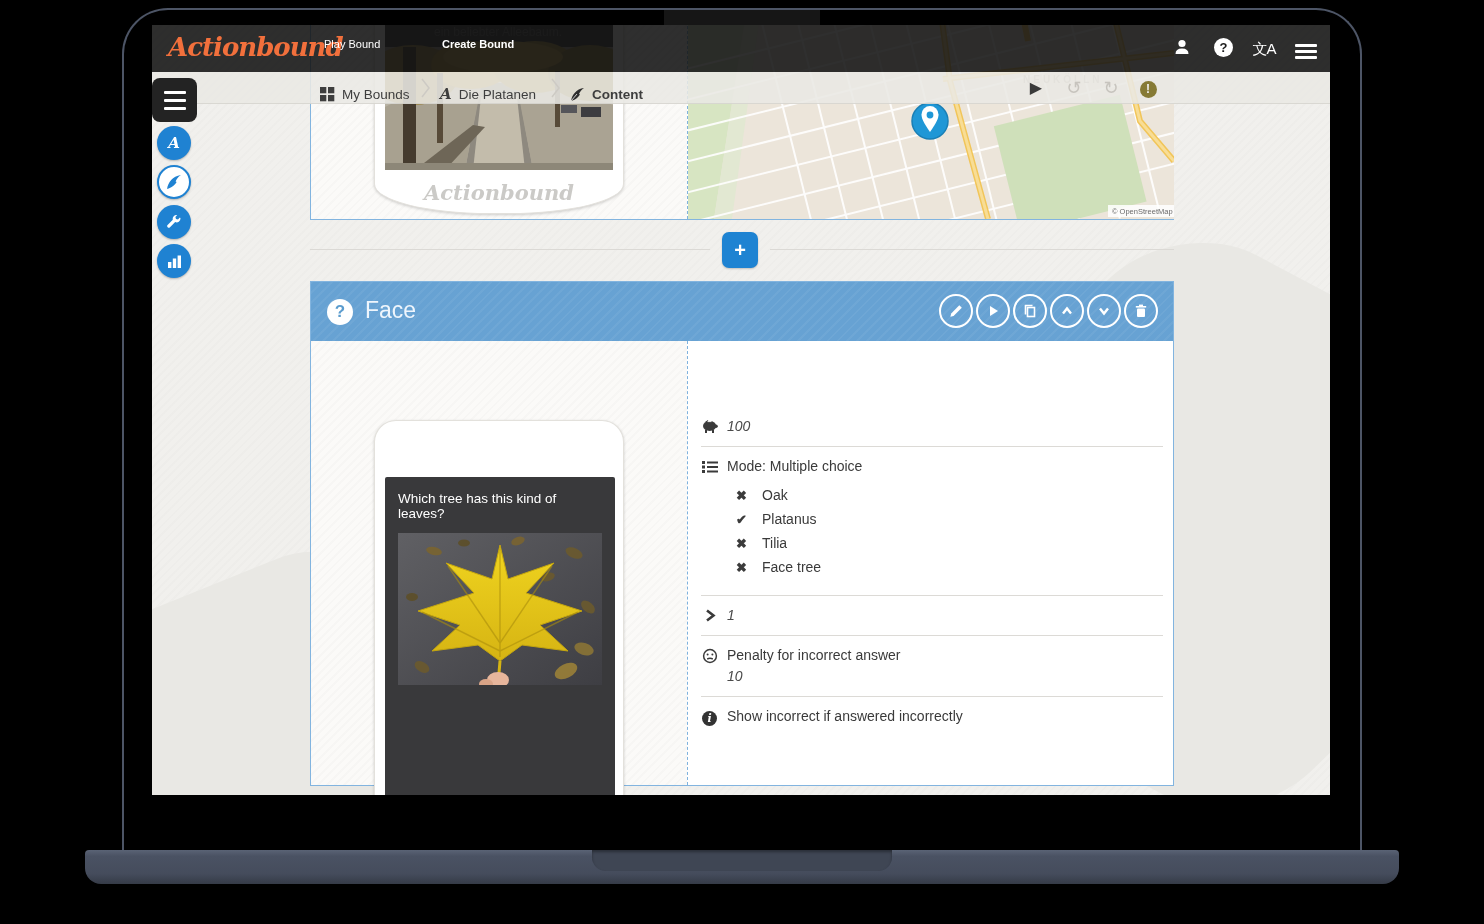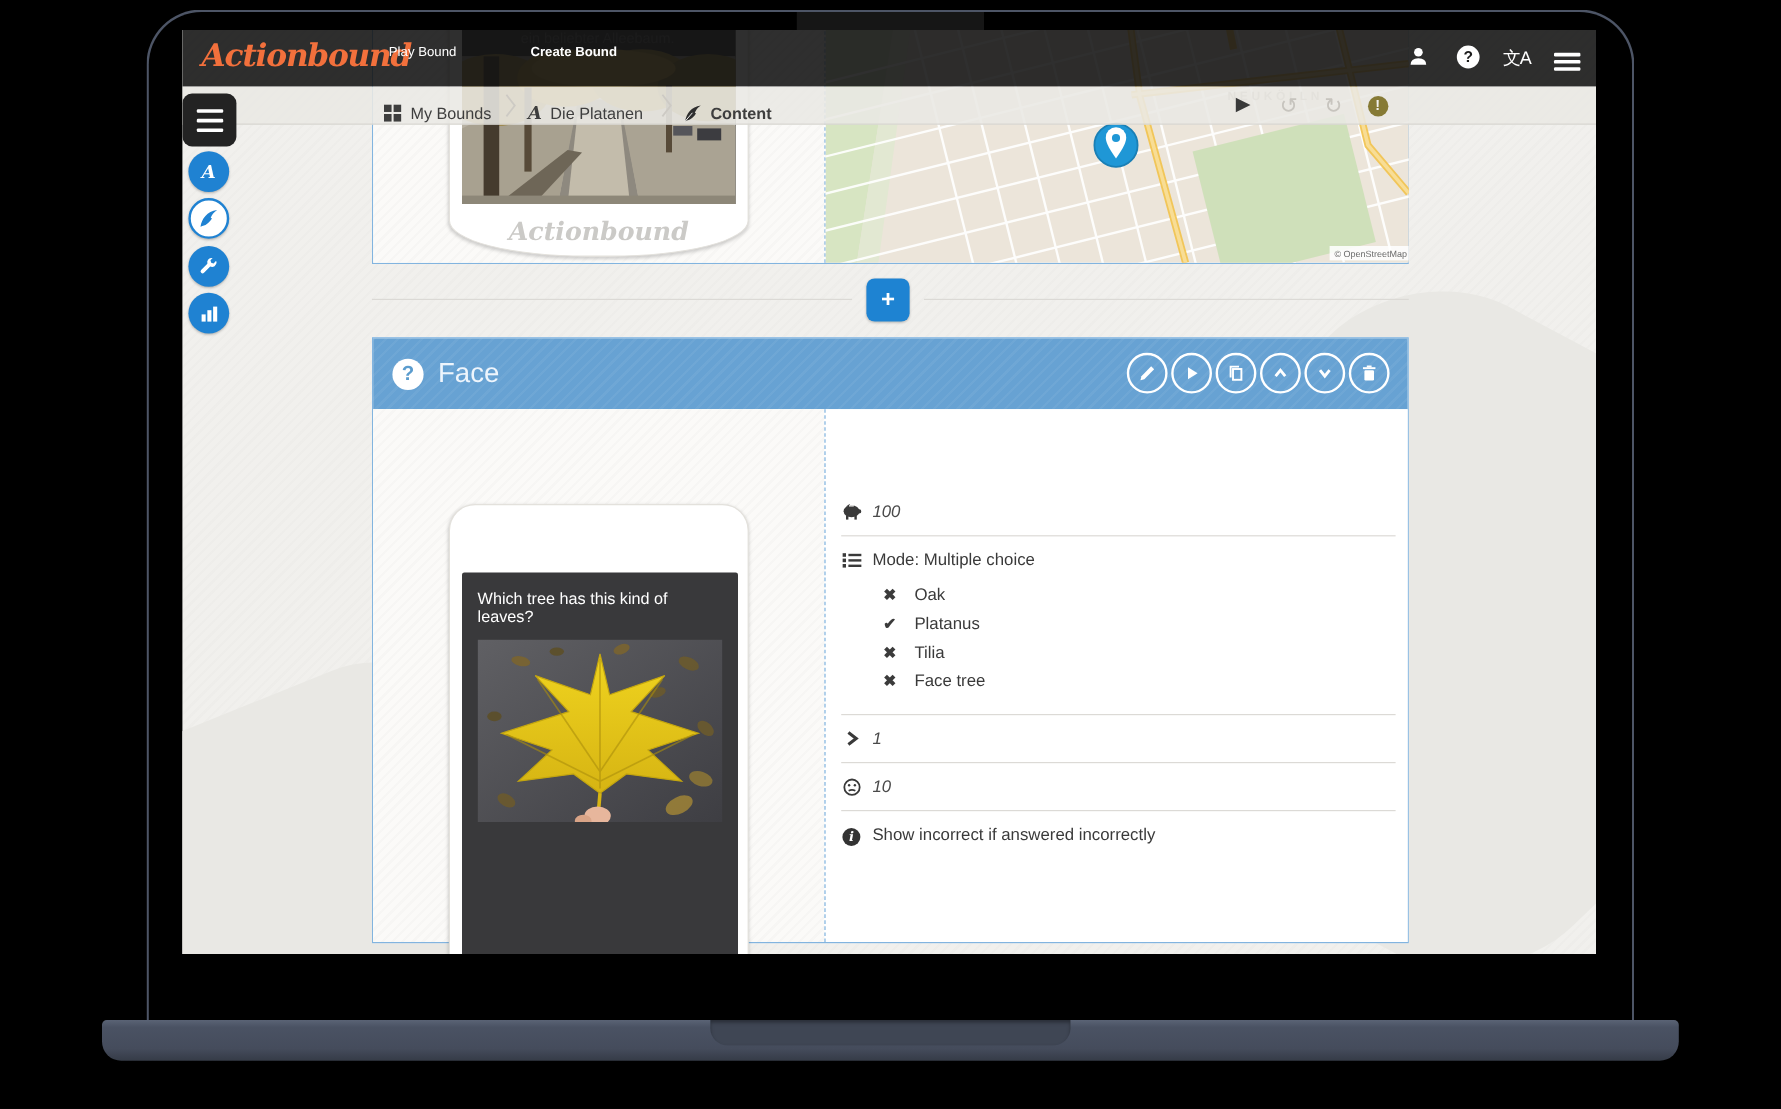--- a/index.html
+++ b/index.html
@@ -386,20 +386,21 @@
 
           <div class="drow">
             <span class="dicon">
               <svg width="16" height="16" viewBox="0 0 16 16">
                 <circle cx="8" cy="8" r="6.4" fill="none" stroke="#3a3a3a" stroke-width="1.5"></circle>
                 <circle cx="5.6" cy="6.4" r="1" fill="#3a3a3a"></circle>
                 <circle cx="10.4" cy="6.4" r="1" fill="#3a3a3a"></circle>
                 <path d="M5.2,11 Q8,9.6 10.8,11" fill="none" stroke="#3a3a3a" stroke-width="1.4"></path>
               </svg>
             </span>
+            <div class="dlabel">Penalty for incorrect answer</div>
             <div class="dvalue">10</div>
           </div>
           <hr class="dsep">
 
           <div class="drow">
             <span class="dicon">
               <span class="info-disc">i</span>
             </span>
             <div class="dlabel">Show incorrect if answered incorrectly</div>
           </div>

